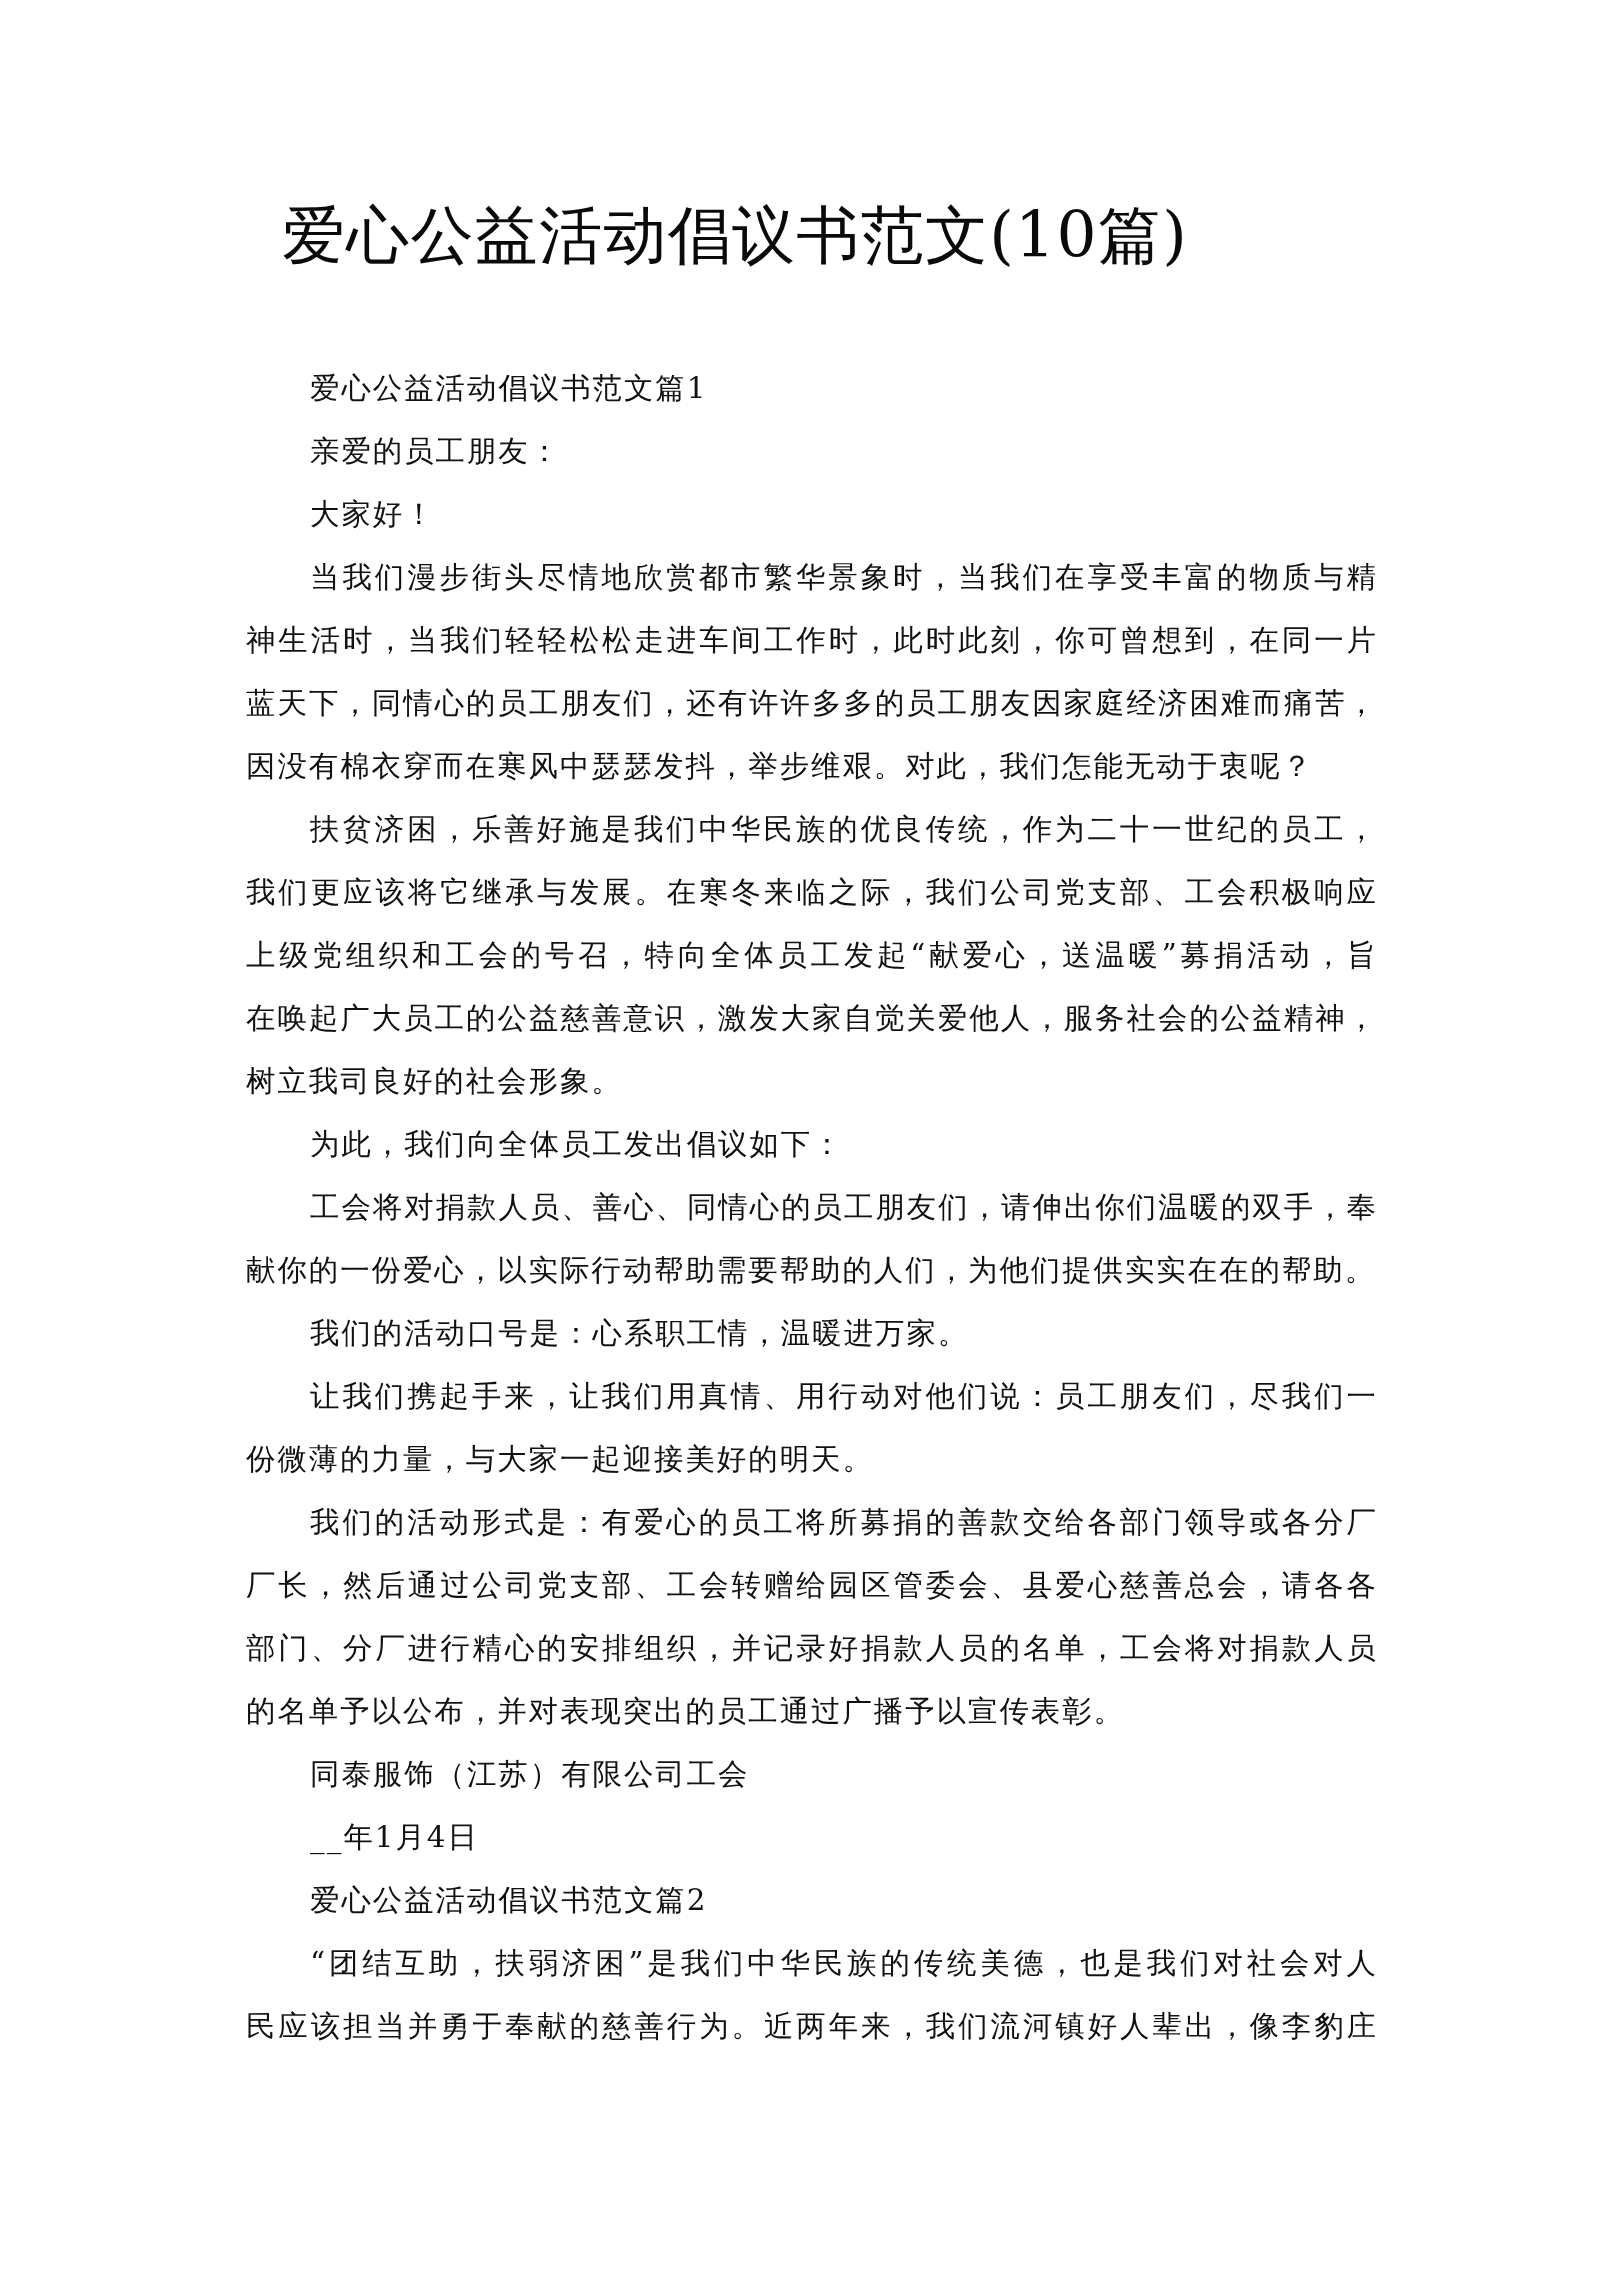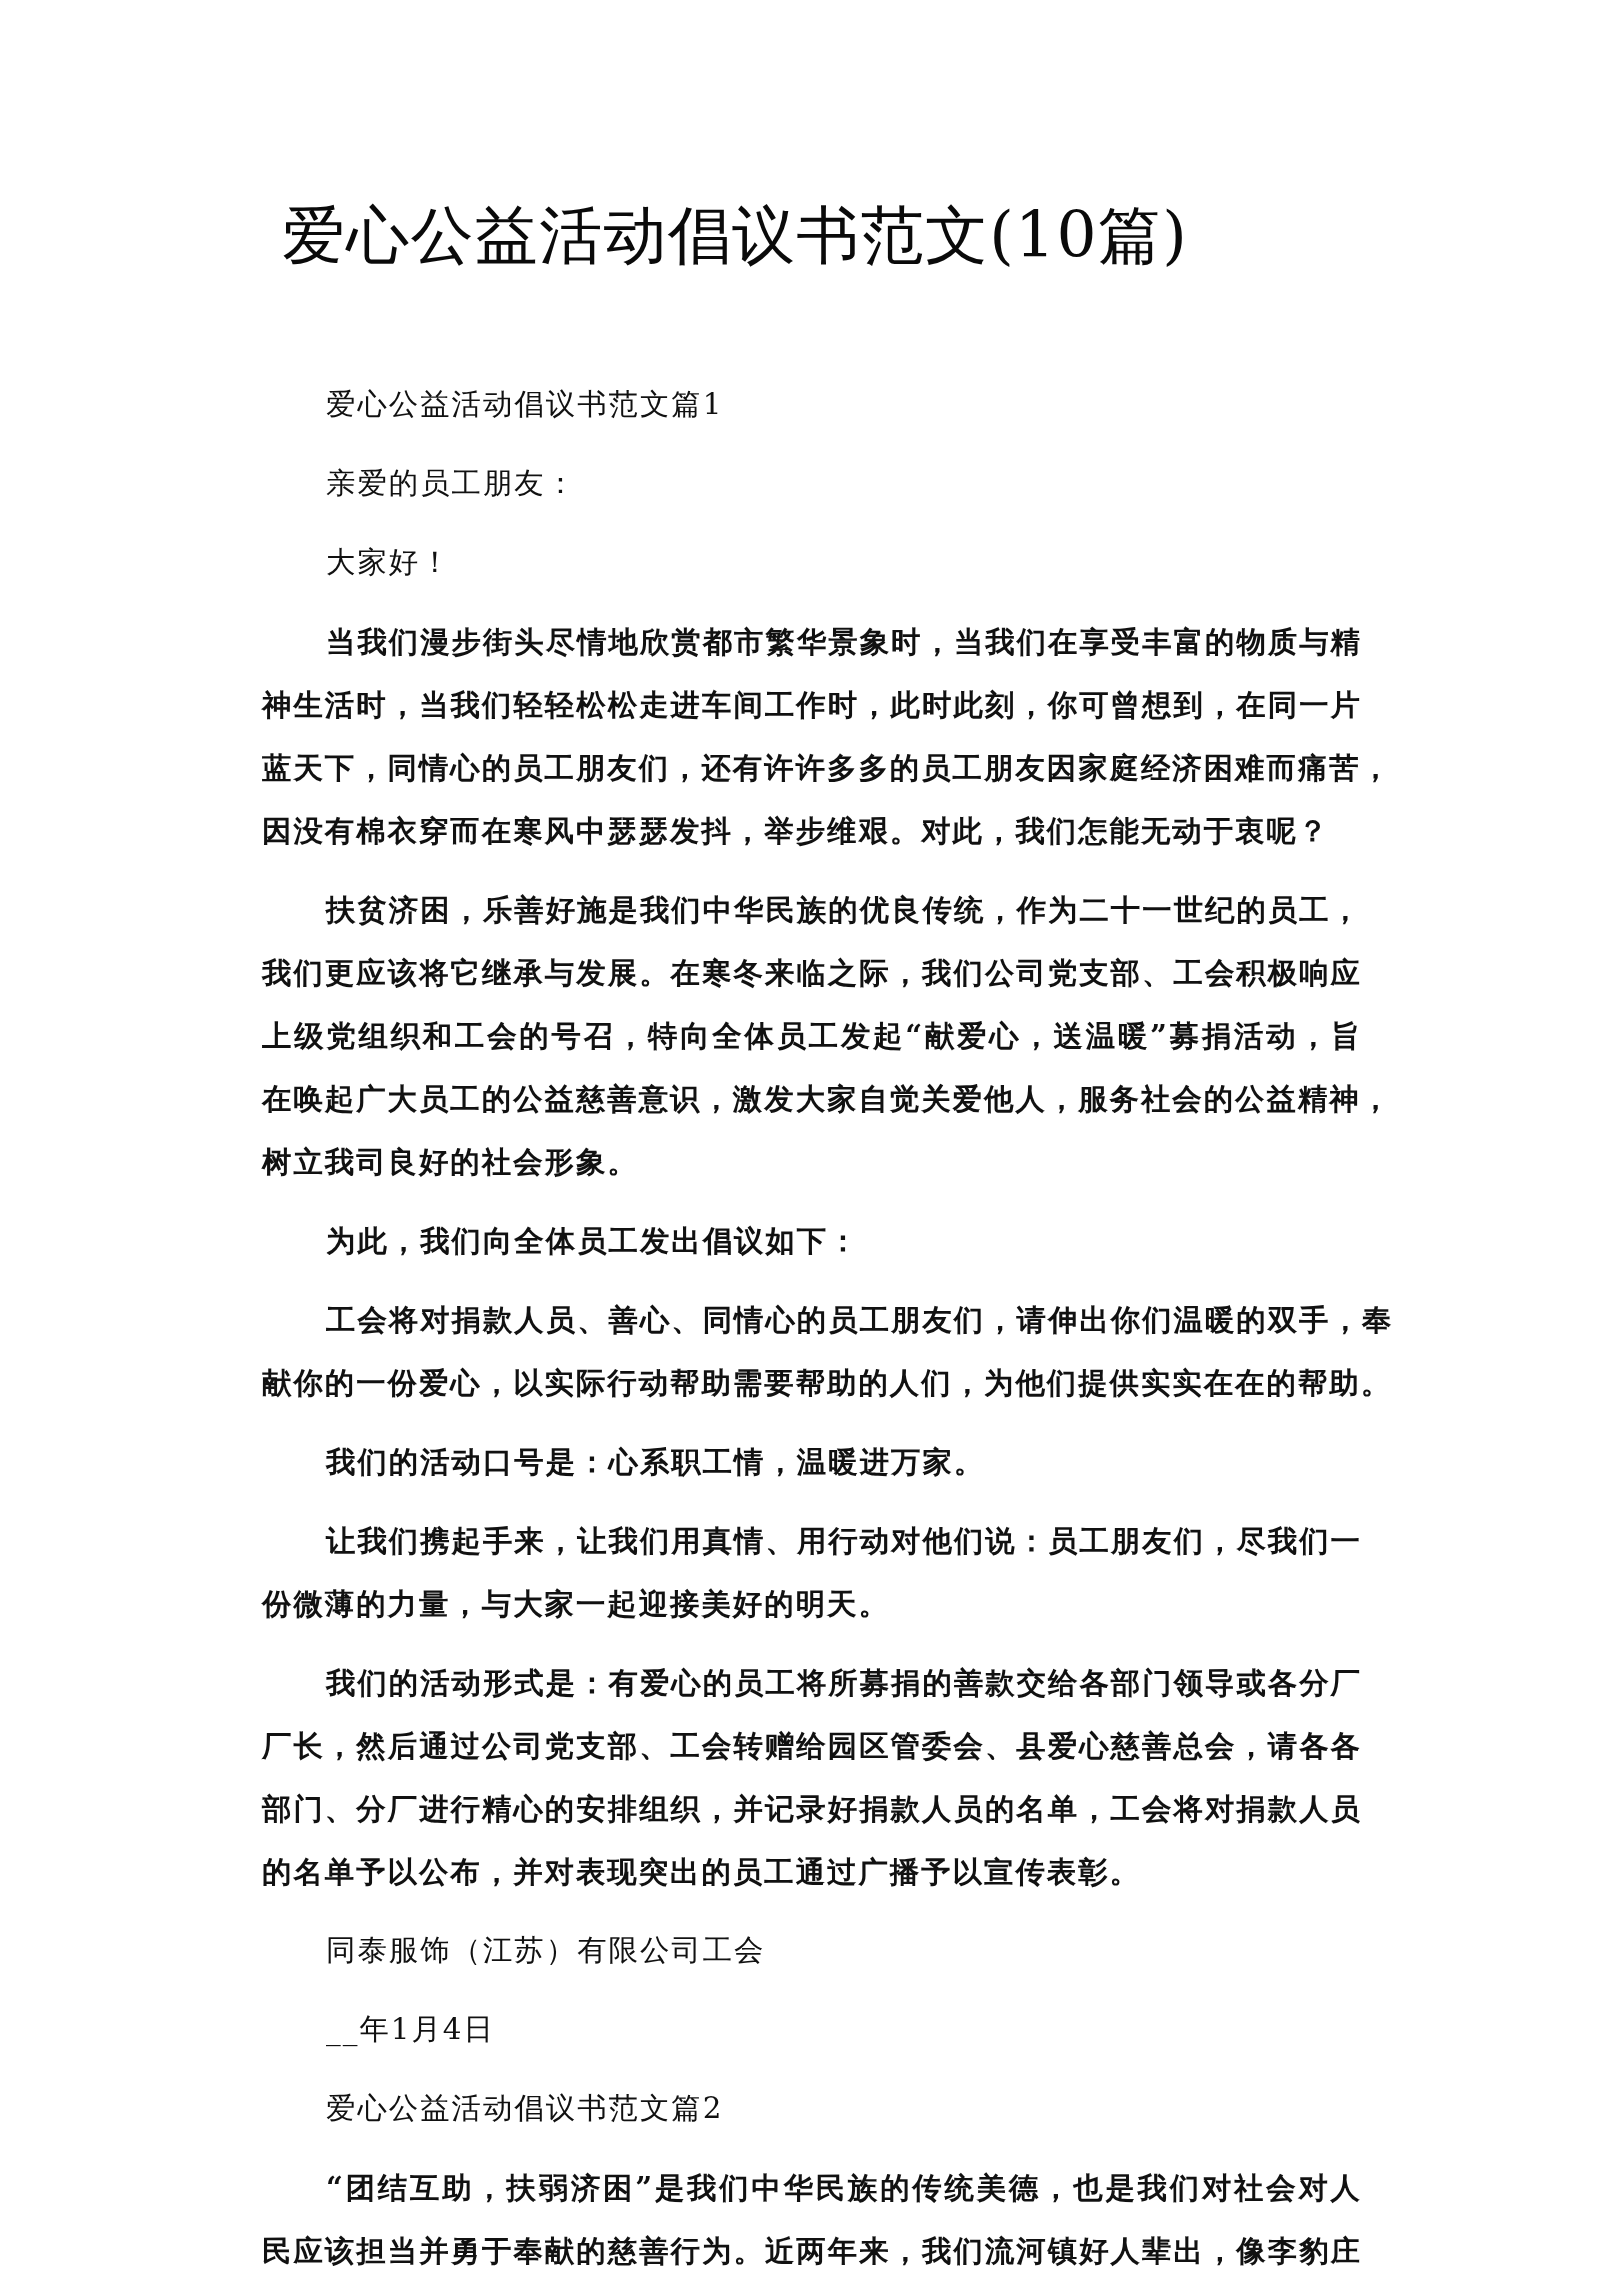--- a/index.html
+++ b/index.html
@@ -40,32 +40,31 @@
       position: absolute;
       left: 246px;
       top: 357px;
       width: 1132px;
       font-size: 29.4px;
       line-height: 63px;
       letter-spacing: 2px;
       text-align: justify;
     }
     .doc-body p {
-      margin: 16px;
+      margin: 0;
       padding: 0;
     }
     .indent {
       text-indent: 64px;
     }
     .line {
       display: block;
       white-space: nowrap;
       text-align: justify;
       text-align-last: justify;
-      font-weight: bold;
     }
     .line.last {
       text-align-last: left;
     }
     .line.first {
       padding-left: 64px;
     }
   </style>
 </head>
 <body>

